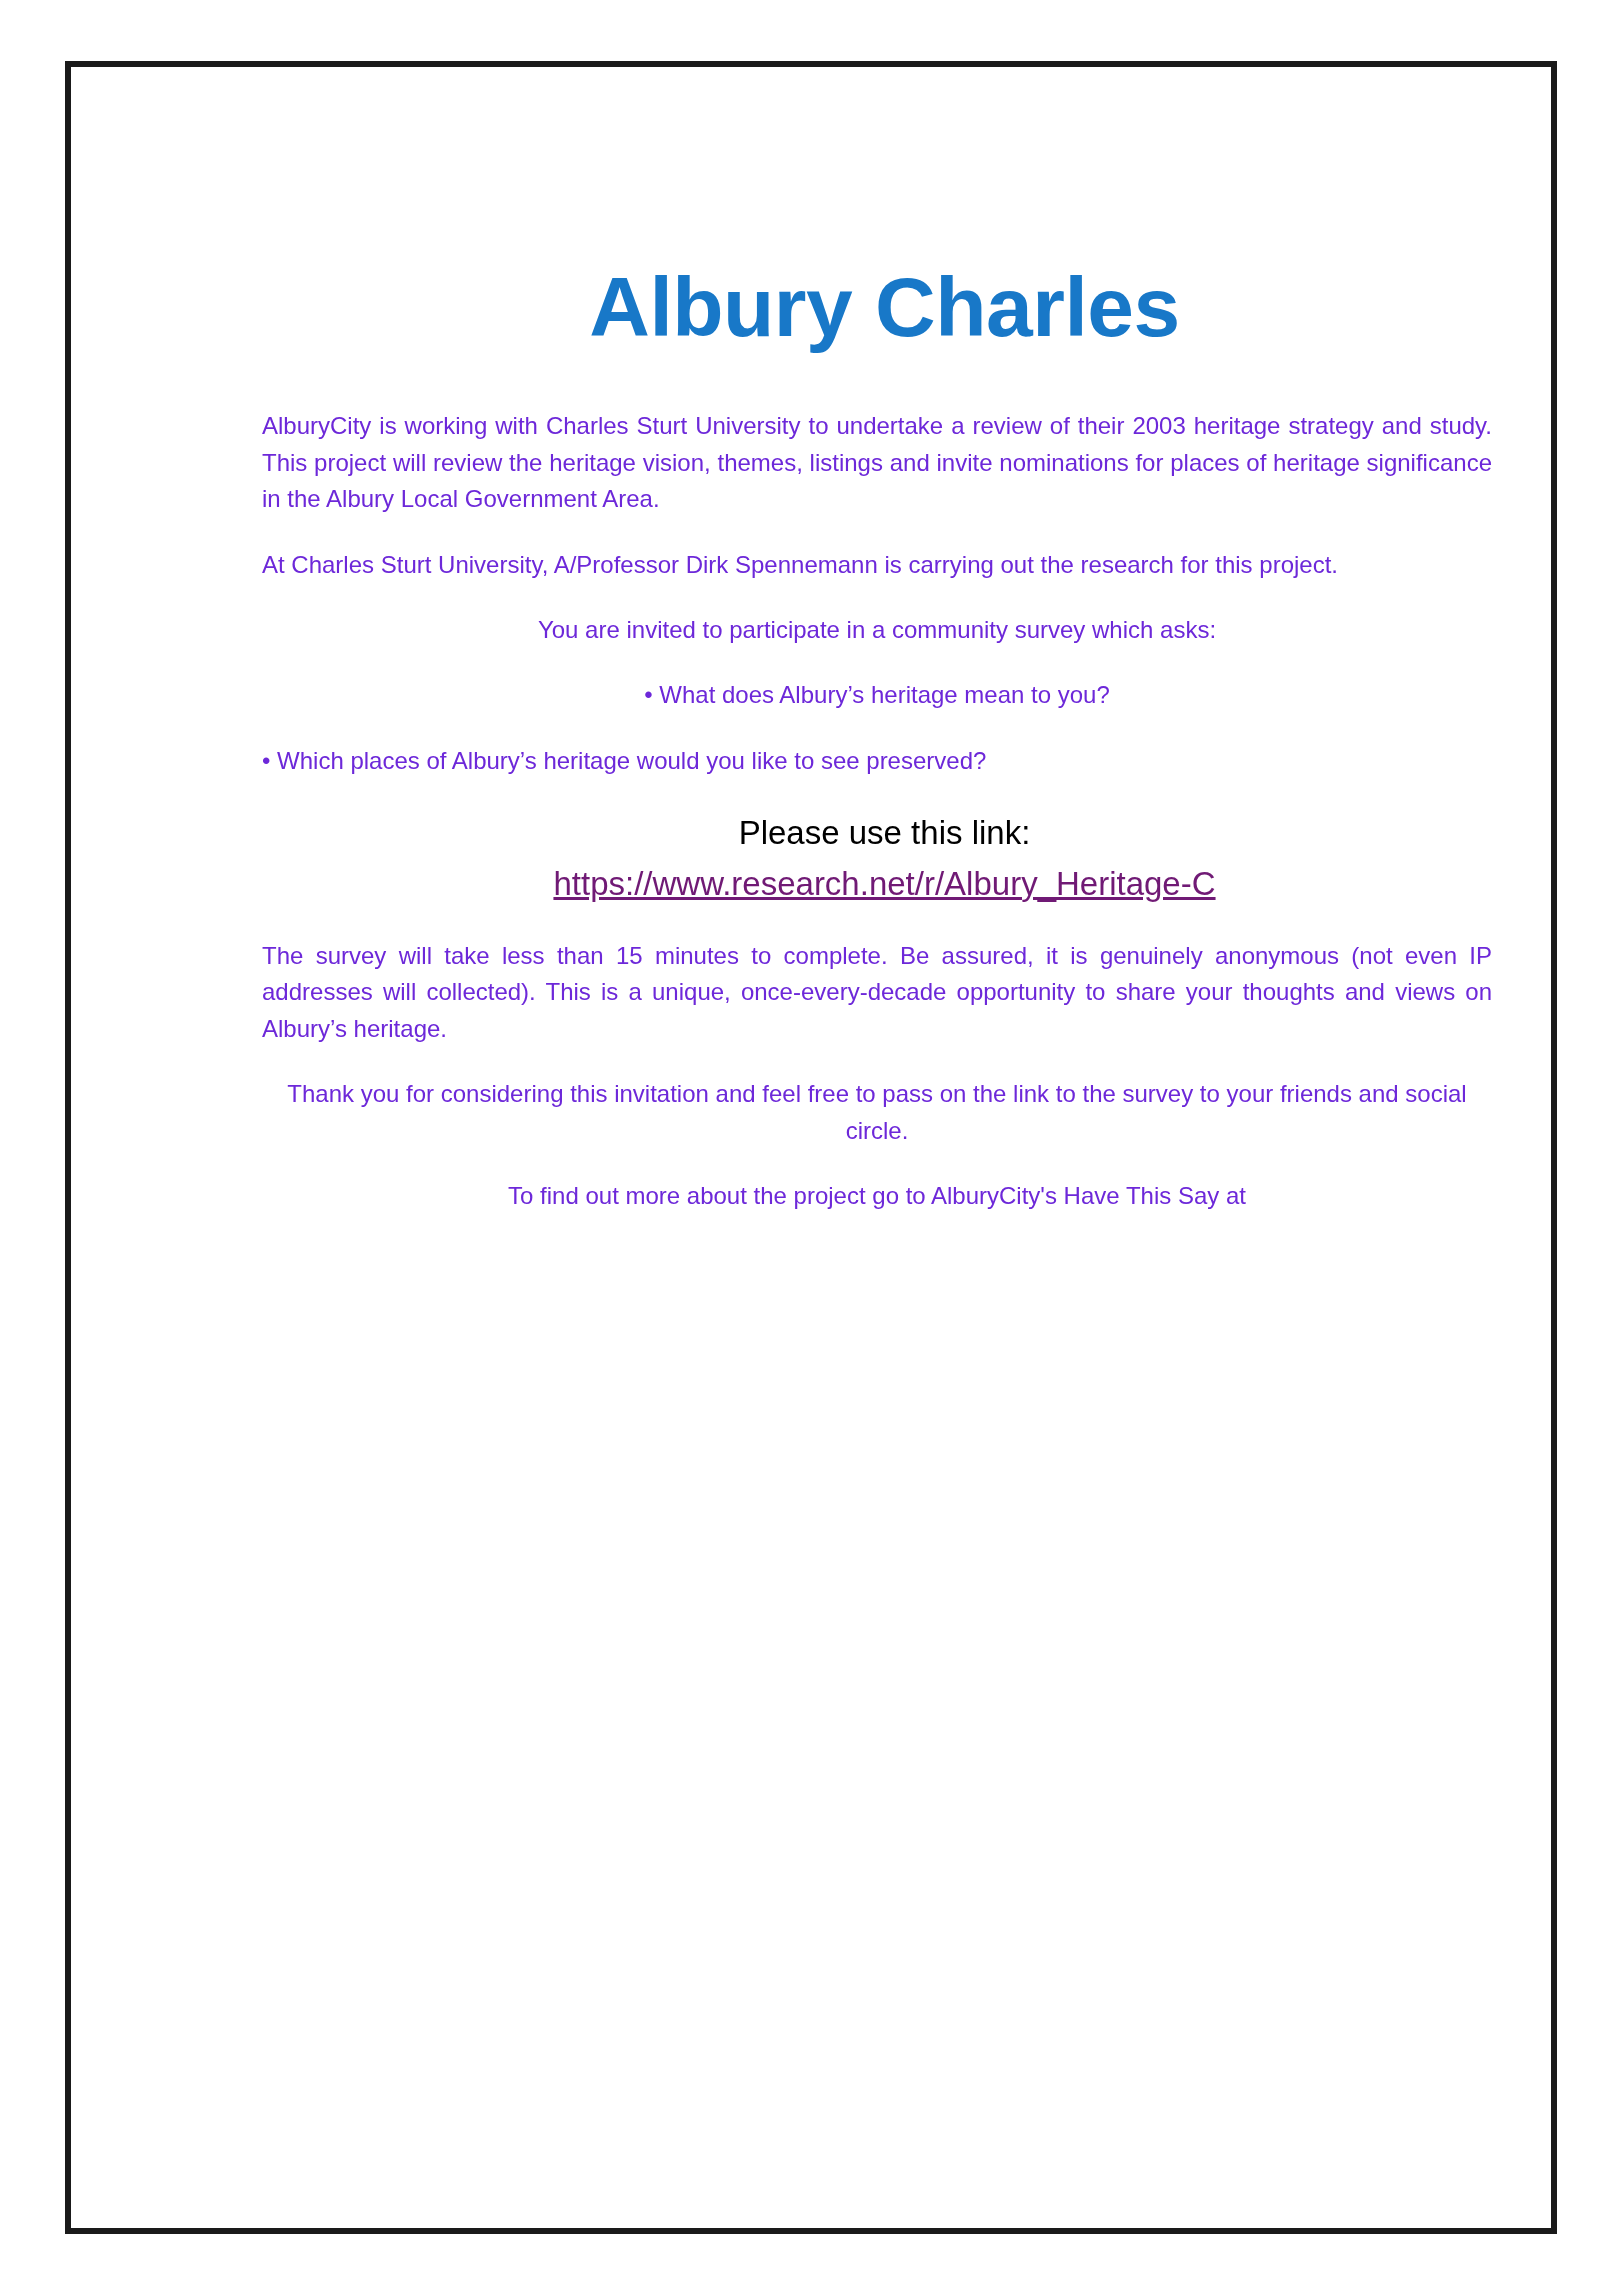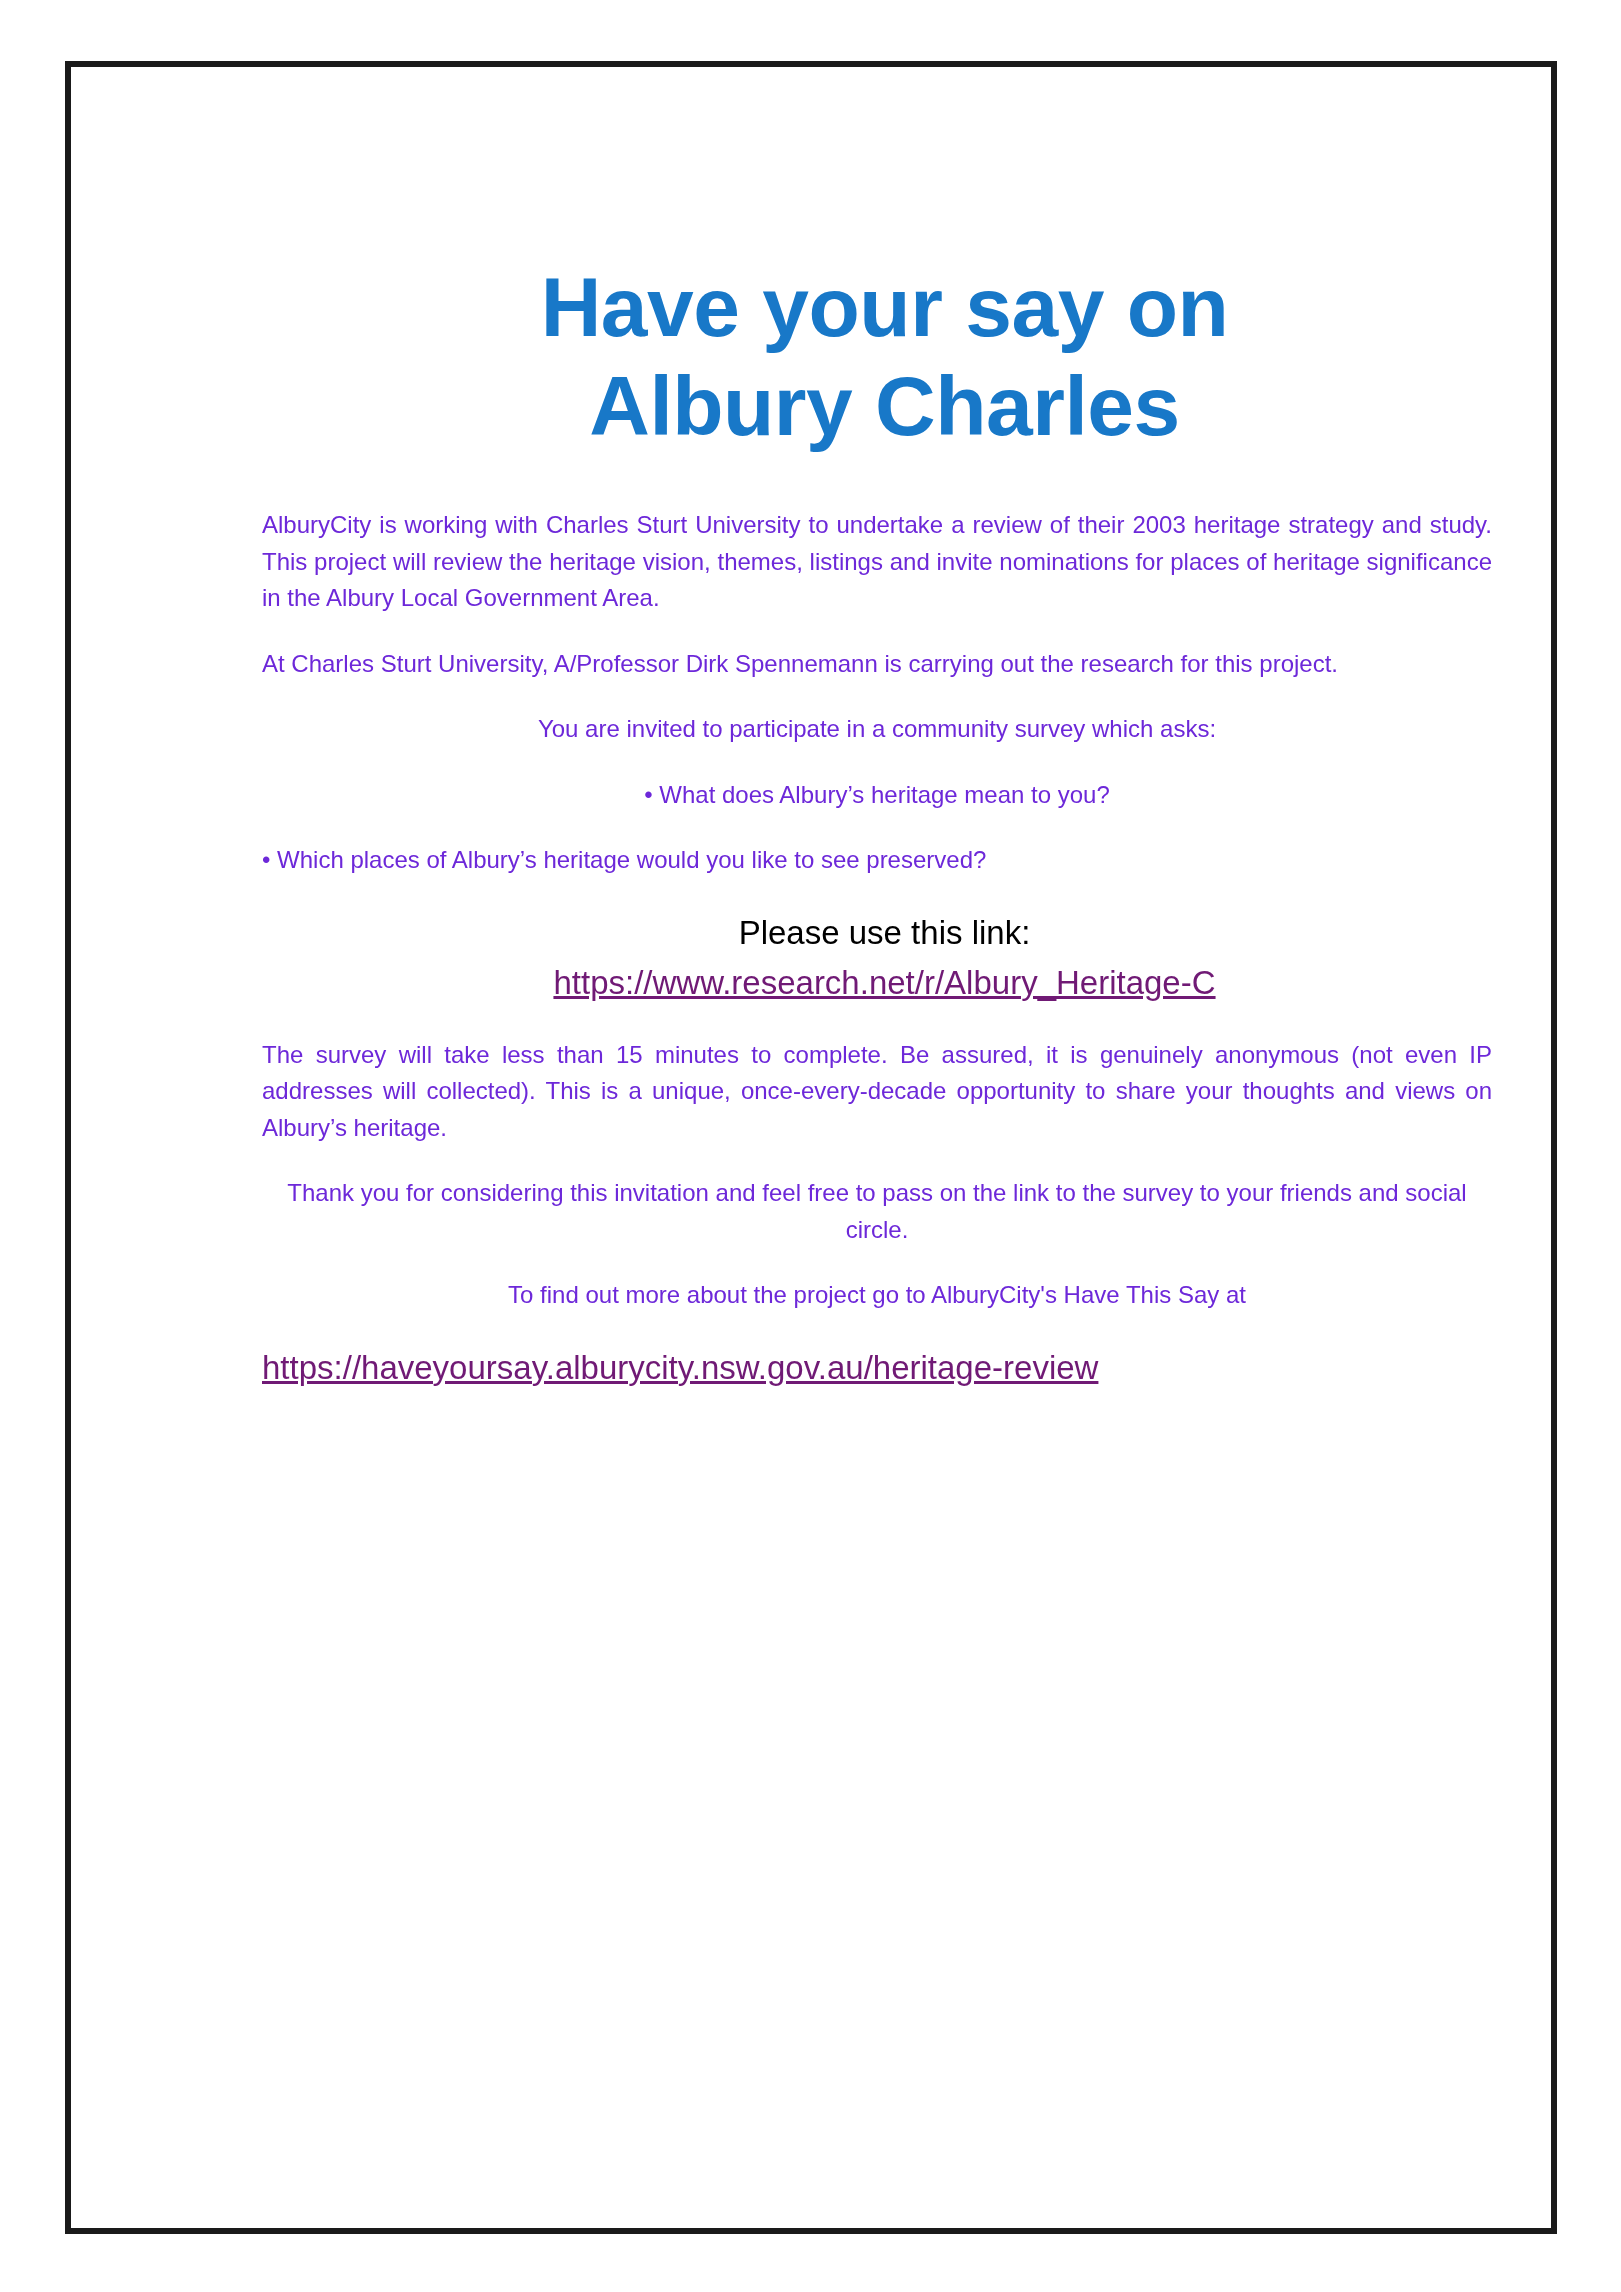--- a/index.html
+++ b/index.html
@@ -81,21 +81,20 @@
   }
 </style>
 </head>
 <body>
 
 <div class="page">
   <div class="frame">
     <div class="content">
 
       <h1 class="title">
-        <span class="line">Have your say on</span>
         <span class="line">Albury Charles</span>
       </h1>
 
       <p class="body-text">AlburyCity is working with Charles Sturt University to undertake a review of their 2003 heritage strategy and study.  This project will review the heritage vision, themes, listings and invite nominations for places of heritage significance in the Albury Local Government Area.</p>
 
       <p class="body-text">At Charles Sturt University,  A/Professor Dirk Spennemann is carrying out the research for this project.</p>
 
       <p class="body-text left">You are invited to participate in a community survey which asks:</p>
 
       <p class="body-text left bullet">• What does Albury’s heritage mean to you?</p>
@@ -106,20 +105,17 @@
         <span>Please use this link:</span><br>
         <a class="link" href="#">https://www.research.net/r/Albury_Heritage-C</a>
       </p>
 
       <p class="body-text">The survey will take less than 15 minutes to complete. Be assured, it is genuinely anonymous (not even IP addresses will collected). This is a unique, once-every-decade opportunity to share your thoughts and views on Albury’s heritage.</p>
 
       <p class="body-text left">Thank you for considering this invitation and feel free to pass on the link to the survey to your friends and social circle.</p>
 
       <p class="body-text left">To find out more about the project go to AlburyCity's Have This Say at</p>
 
-      <p class="link-para">
-        <a class="link" href="#">https://haveyoursay.alburycity.nsw.gov.au/heritage-review</a>
-      </p>
 
     </div>
   </div>
 </div>
 
 
 </body></html>

